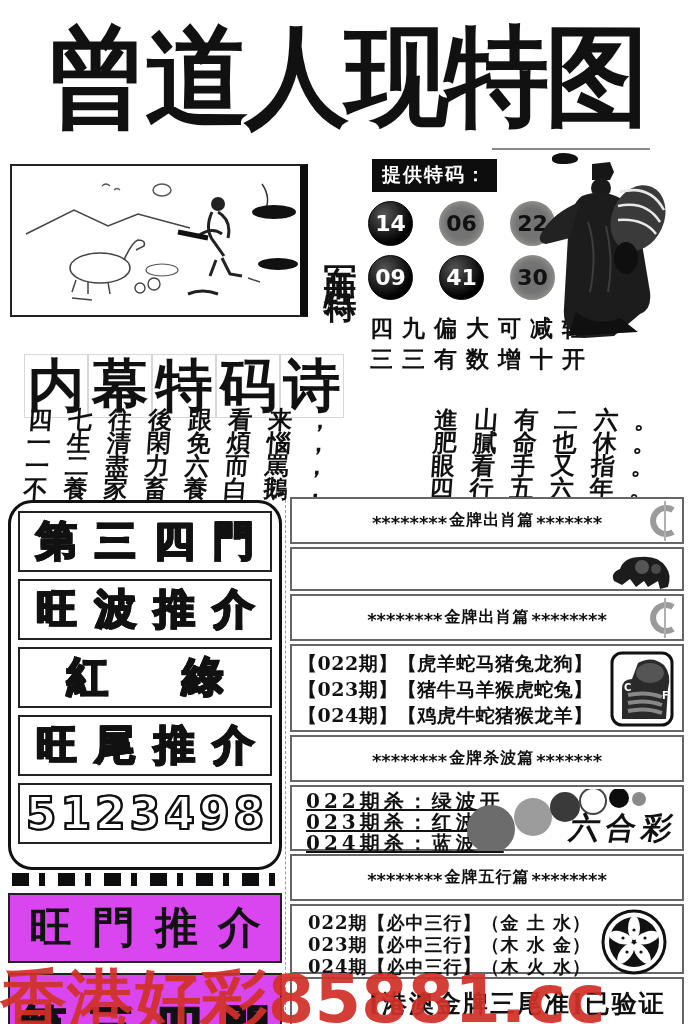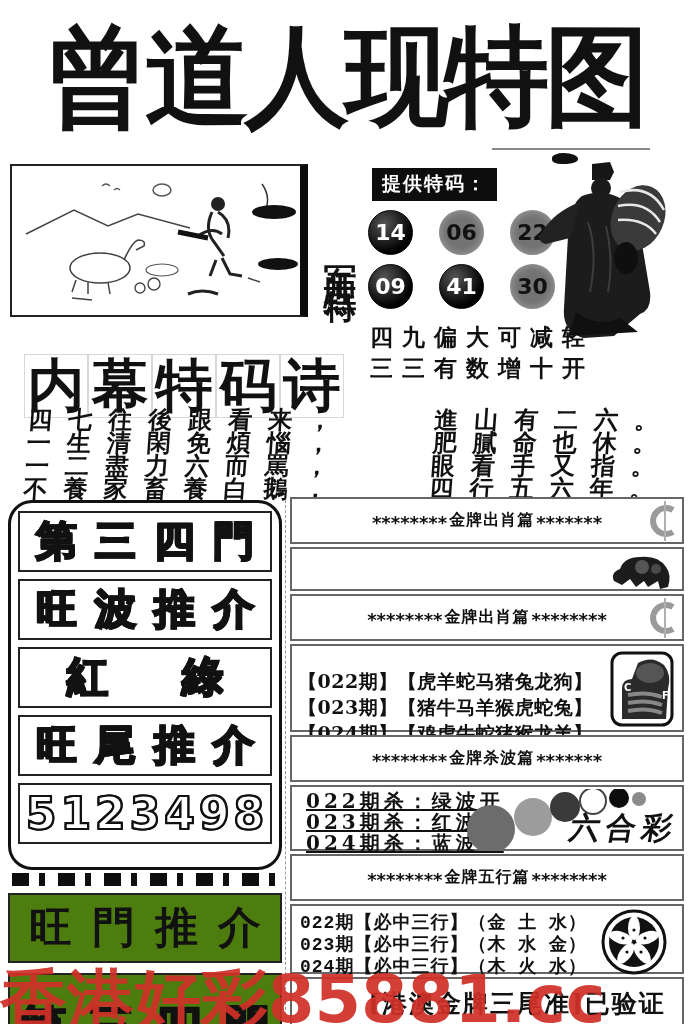--- a/index.html
+++ b/index.html
@@ -20,21 +20,21 @@
   
   .illustration {
     position:absolute; top:164px; left:10px; width:298px; height:153px;
     border:2px solid #222; border-right:8px solid #0c0c0c; background:#fff;
   }
   .general-label {
     position:absolute; top:172px; left:316px; width:46px; height:166px;
     writing-mode:vertical-rl; text-orientation:upright;
     font-size:33px; font-weight:700; letter-spacing:8px; text-align:center;
   }
-  .tip-panel { position:absolute; top:168px; left:366px; width:300px; }
+  .tip-panel { position:absolute; top:159px; left:366px; width:300px; }
   .tip-badge {
     display:inline-block; margin-left:6px; background:#0d0d0d; color:#fff;
     font-size:19px; font-weight:700; padding:3px 10px 4px; letter-spacing:2px;
     font-family:"DejaVu Sans", sans-serif;
   }
   .ball-row { display:flex; gap:26px; margin:9px 0 0 2px; }
   .ball {
     width:45px; height:45px; border-radius:50%; display:flex; align-items:center; justify-content:center;
     font-family:"DejaVu Sans", sans-serif; font-weight:900; font-size:22px;
   }
@@ -71,47 +71,47 @@
   }
   .lbox .t4 { font-size:41px; letter-spacing:18px; padding-left:18px; white-space:nowrap; }
   .lbox .t2 { font-size:41px; letter-spacing:74px; padding-left:74px; white-space:nowrap; }
   .lbox .num { font-size:44px; letter-spacing:4px; padding-left:4px; white-space:nowrap; font-family:"DejaVu Sans", sans-serif; }
   .fragment-strip {
     position:absolute; top:873px; left:12px; width:266px; height:13px;
     background:repeating-linear-gradient(90deg,#0e0e0e 0 17px,transparent 17px 27px, #0e0e0e 27px 33px, transparent 33px 46px);
   }
   .left-col2 { position:absolute; top:893px; left:8px; width:274px; }
   .lbox2 {
-    border:2px solid #222; display:flex; align-items:center; justify-content:center; background:#4d7c0f;
+    border:2px solid #222; display:flex; align-items:center; justify-content:center; background:#d946ef;
   }
   .lbox2.solid { height:70px; margin-bottom:10px; font-size:43px; font-weight:700; letter-spacing:20px; padding-left:20px; white-space:nowrap; }
   .lbox2.cut { height:110px; font-size:46px; letter-spacing:22px; padding-left:22px; white-space:nowrap; }
 
   .col-divider { position:absolute; top:500px; left:285px; height:520px; border-left:1px dashed #999; }
 
   
   .right-col { position:absolute; top:497px; left:290px; width:394px; }
   .sec { border:2px solid #666; background:#fff; margin-bottom:3px; position:relative; }
   .sec-head { height:43px; display:flex; align-items:center; justify-content:center; white-space:nowrap; }
   .stars { font-size:18px; font-weight:900; letter-spacing:0px; font-family:"DejaVu Sans", sans-serif; padding-top:4px; }
   .sec-title { font-size:16px; font-weight:900; letter-spacing:1px; margin:0 2px; font-family:"DejaVu Serif", serif;text-align:center; }
   .c-mark { position:absolute; right:4px; top:2px; }
   .sec-empty { height:44px; }
   .elephant-sm { position:absolute; right:10px; top:2px; }
-  .sec-zodiac-rows { height:88px; padding:22px 0 0 6px; }
+  .sec-zodiac-rows { height:88px; padding:4px 0 0 6px; }
   .zrow { font-size:19px; font-weight:700; letter-spacing:0.5px; line-height:26px; white-space:nowrap; }
   .fist-icon { position:absolute; right:8px; top:5px; }
   .sec-wave-rows { height:66px; padding:4px 12px 0 14px;text-decoration:underline; }
   .wrow { font-size:20px; font-weight:700; letter-spacing:4px; line-height:21px; white-space:nowrap; }
   .wave-art { position:absolute; right:6px; top:2px; width:215px; height:62px; }
   .marksix-label {
     position:absolute; right:4px; bottom:0px; font-size:30px; font-weight:900;
     transform:skewX(-10deg); letter-spacing:6px; font-family:"DejaVu Serif", serif;
   }
-  .sec-elem-rows { height:70px; padding:6px 0 0 8px;font-family:Liberation Mono, monospace; }
+  .sec-elem-rows { height:70px; padding:6px 0 0 16px; }
   .erow { font-size:18px; font-weight:700; line-height:22px; letter-spacing:1px; white-space:nowrap; }
   .flower-icon { position:absolute; right:14px; top:2px; }
   .sec-footer { height:52px; display:flex; align-items:center; justify-content:center; }
   .verify-text { font-size:25px; font-weight:900; letter-spacing:2px; padding-left:60px; white-space:nowrap; }
 
   
   .watermark {
     position:absolute; top:956px; left:0px; z-index:50; pointer-events:none;
     font-size:65px; font-weight:900; color:rgba(208,48,40,0.93);
     font-family:"DejaVu Sans", sans-serif; white-space:nowrap; letter-spacing:0;

